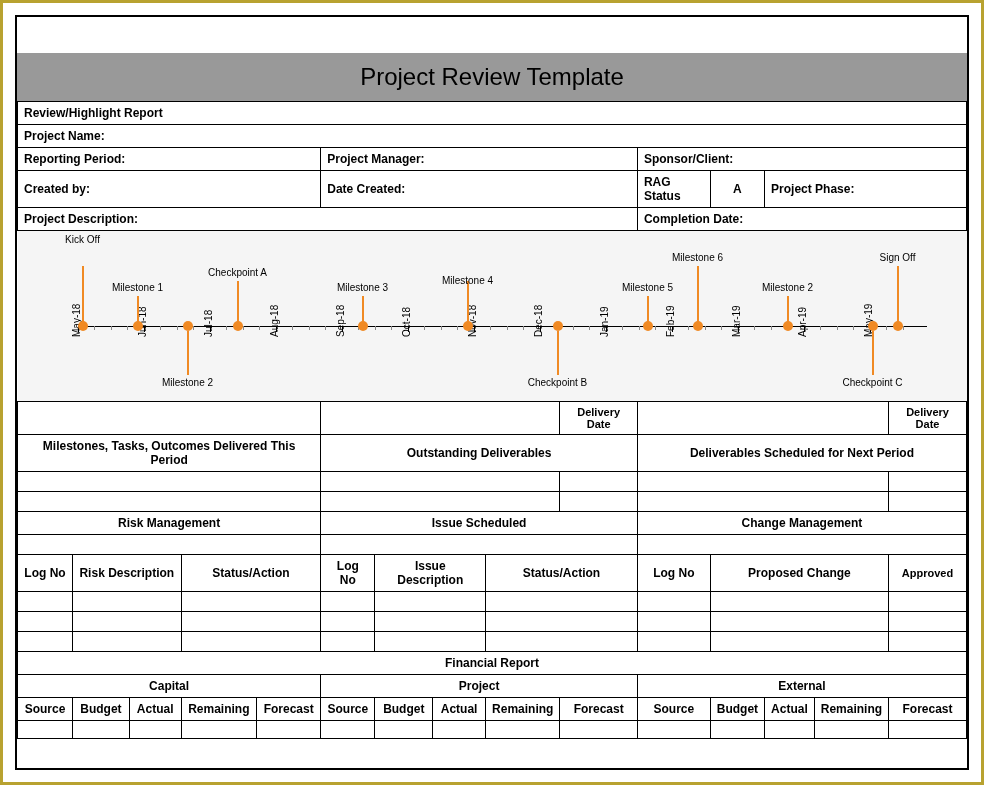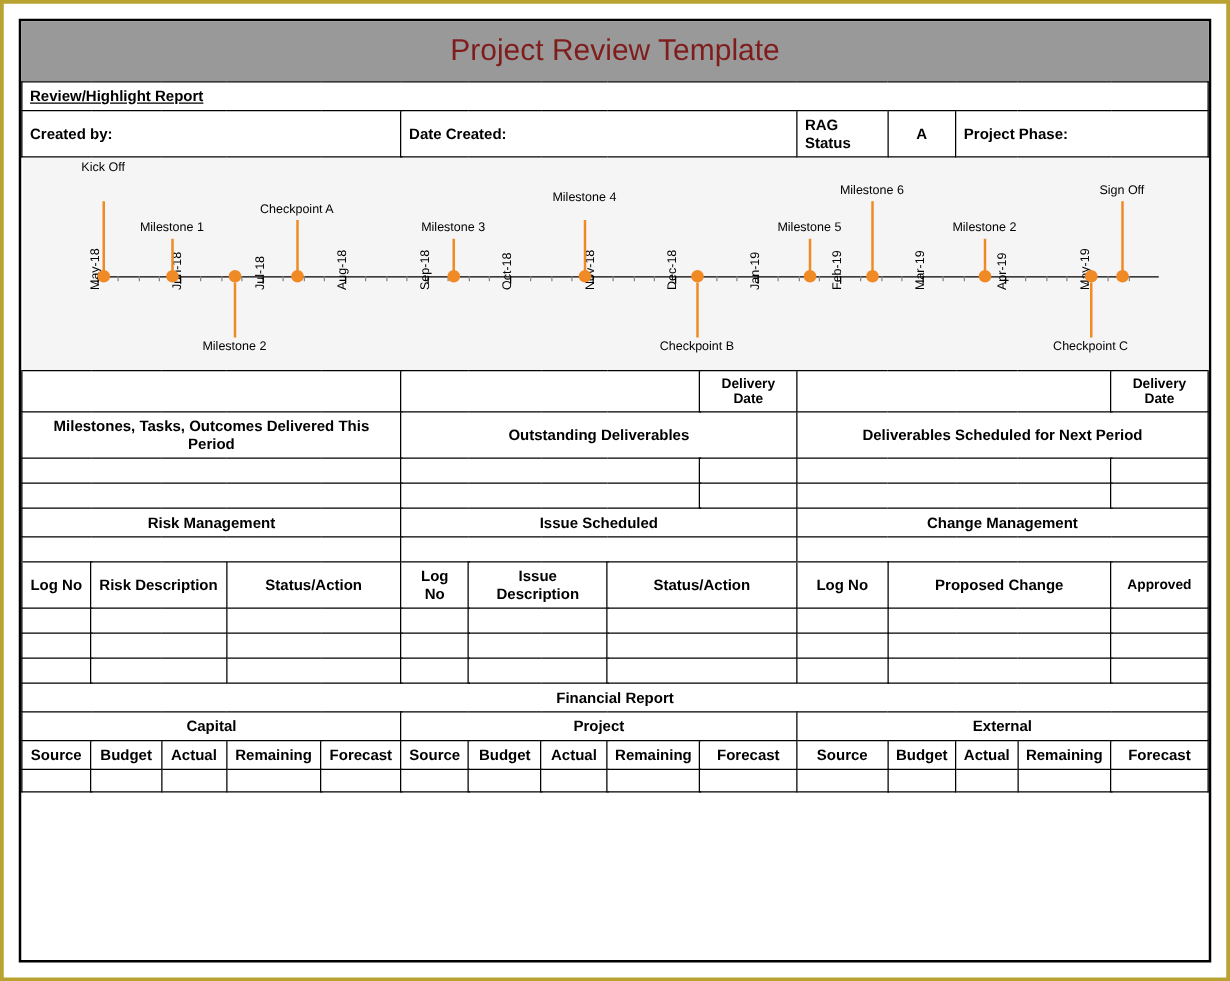--- a/index.html
+++ b/index.html
@@ -23,25 +23,26 @@
     background: #fff;
     padding: 12px;
   }
   .inner-border {
     width: 100%;
     height: 100%;
     border: 2px solid #000;
   }
   .title-bar {
     background: #999;
-    color: #7f1d1d;
+    color: #000000;
     text-align: center;
     padding: 10px 0;
     font-size: 24px;
     font-weight: 300;
+    margin-top: 36px;
   }
   .content {
     padding: 0;
   }
   table.main {
     width: 100%;
     border-collapse: collapse;
   }
   table.main td, table.main th {
     border: 1px solid #000;
@@ -54,21 +55,20 @@
   .section-header {
     font-weight: bold;
     text-align: center;
   }
   .report-title-row td {
     border-left: none;
     border-right: none;
     border-bottom: none;
     font-weight: bold;
     padding: 8px 6px 4px 6px;
-    text-decoration: underline;
   }
   .project-name-row td {
     border-left: none;
     border-right: none;
     border-top: none;
     font-weight: bold;
     padding: 6px 6px 8px 10px;
   }
   
   .timeline-cell {
@@ -147,26 +147,38 @@
   <div class="white-frame">
     <div class="inner-border">
       <div class="title-bar">Project Review Template</div>
       <div class="content">
 
         <table class="main">
           <tbody>
               <tr class="report-title-row">
             <td colspan="30">Review/Highlight Report</td>
           </tr>
+          <tr class="project-name-row">
+            <td colspan="30">Project Name:</td>
+          </tr>
+          <tr>
+            <td colspan="10" class="bold">Reporting Period:</td>
+            <td colspan="10" class="bold">Project Manager:</td>
+            <td colspan="10" class="bold">Sponsor/Client:</td>
+          </tr>
           <tr>
             <td colspan="10" class="bold">Created by:</td>
             <td colspan="10" class="bold">Date Created:</td>
             <td colspan="3" class="bold">RAG Status</td>
             <td colspan="1" class="bold center">A</td>
             <td colspan="6" class="bold">Project Phase:</td>
+          </tr>
+          <tr>
+            <td colspan="20" class="bold">Project Description:</td>
+            <td colspan="10" class="bold">Completion Date:</td>
           </tr>
           <tr>
             <td colspan="30" class="timeline-cell">
               <div class="timeline-wrap" id="timeline-wrap">
                     <div class="axis"></div>
                     <div class="tick" style="left: 60px;"></div>
                     <div class="tick minor" style="left: 76.5px;"></div>
                     <div class="tick minor" style="left: 93px;"></div>
                     <div class="tick minor" style="left: 109.5px;"></div>
                     <div class="tick-label" style="left: 64px;">May-18</div>
@@ -239,21 +251,21 @@
                     <div class="marker-line-down" style="left: 170px; top: 100px; height: 44px;"></div>
                     <div class="marker-label" style="left: 170px; top: 146px;">Milestone 2</div>
                     <div class="marker" style="left: 220px;"></div>
                     <div class="marker-line-up" style="left: 220px; top: 50px; height: 45px;"></div>
                     <div class="marker-label" style="left: 220px; top: 36px;">Checkpoint A</div>
                     <div class="marker" style="left: 345px;"></div>
                     <div class="marker-line-up" style="left: 345px; top: 65px; height: 30px;"></div>
                     <div class="marker-label" style="left: 345px; top: 51px;">Milestone 3</div>
                     <div class="marker" style="left: 450px;"></div>
                     <div class="marker-line-up" style="left: 450px; top: 50px; height: 45px;"></div>
-                    <div class="marker-label" style="left: 450px; top: 27px;">Milestone 4</div>
+                    <div class="marker-label" style="left: 450px; top: 44px;">Milestone 4</div>
                     <div class="marker" style="left: 540px;"></div>
                     <div class="marker-line-down" style="left: 540px; top: 100px; height: 44px;"></div>
                     <div class="marker-label" style="left: 540px; top: 146px;">Checkpoint B</div>
                     <div class="marker" style="left: 630px;"></div>
                     <div class="marker-line-up" style="left: 630px; top: 65px; height: 30px;"></div>
                     <div class="marker-label" style="left: 630px; top: 51px;">Milestone 5</div>
                     <div class="marker" style="left: 680px;"></div>
                     <div class="marker-line-up" style="left: 680px; top: 35px; height: 60px;"></div>
                     <div class="marker-label" style="left: 680px; top: 21px;">Milestone 6</div>
                     <div class="marker" style="left: 770px;"></div>

